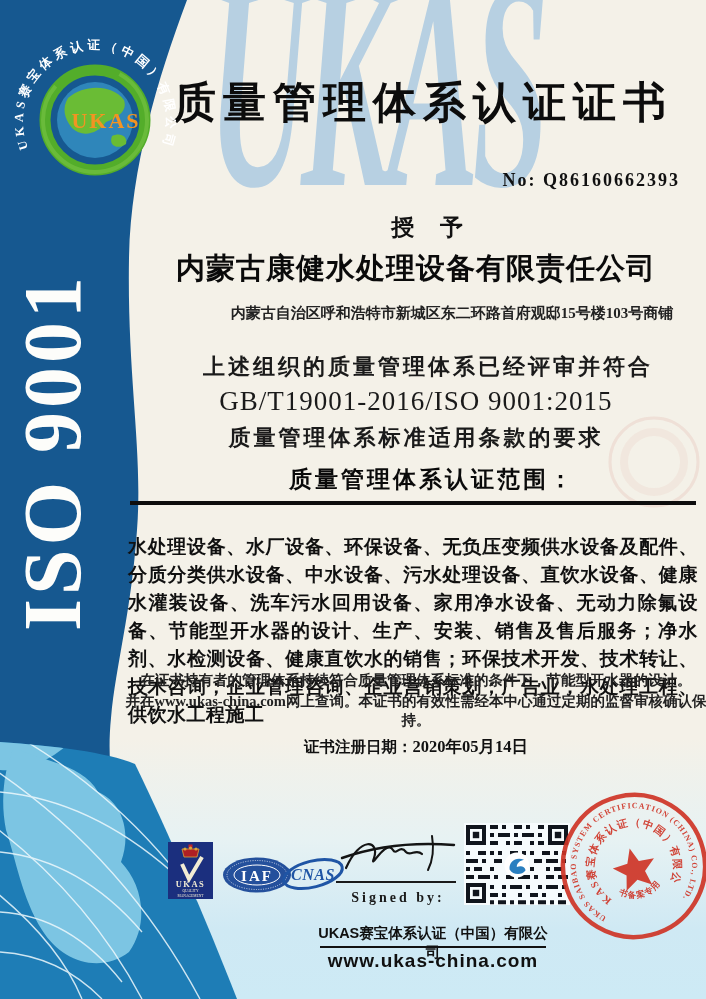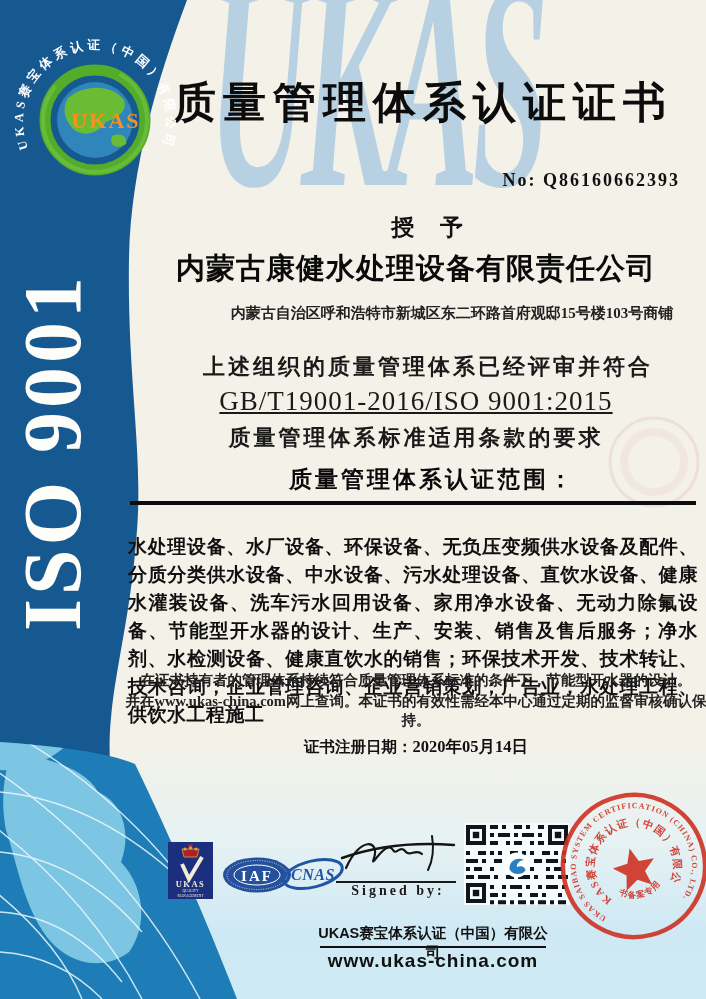--- a/index.html
+++ b/index.html
@@ -13,21 +13,21 @@
              font:italic 900 300px "Liberation Serif",serif;letter-spacing:-14px;
              transform:scaleX(.46);transform-origin:0 0;line-height:1;}
   .title{position:absolute;left:0;top:74px;width:572px;z-index:2;color:#0c0c0c;
          font:bold 43px "Liberation Serif",serif;letter-spacing:7px;text-align:center;padding-left:14px;box-sizing:border-box;}
   .no-line{position:absolute;right:22px;top:170px;z-index:2;color:#111;
            font:bold 18px "Liberation Serif",serif;letter-spacing:2px;}
   .grant{position:absolute;left:0;top:212px;width:572px;z-index:2;font:bold 23px "Liberation Serif",serif;letter-spacing:10px;color:#111;padding-left:16px;}
   .company{position:absolute;left:0;top:249px;width:572px;z-index:2;font:bold 29px "Liberation Serif",serif;letter-spacing:1px;color:#0a0a0a;text-align:center;}
   .addr{position:absolute;left:0;top:304px;width:572px;z-index:2;font:600 15px "Liberation Serif",serif;color:#222;margin-left:36px;}
   .stmt1{position:absolute;left:12px;top:352px;width:572px;z-index:2;font:600 22px "Liberation Serif",serif;letter-spacing:3px;color:#1a1a1a;}
-  .std{position:absolute;left:0;top:386px;width:572px;z-index:2;font:400 27px "Liberation Serif",serif;letter-spacing:1px;color:#1a1a1a;text-decoration:underline;}
+  .std{position:absolute;left:0;top:386px;width:572px;z-index:2;font:400 27px "Liberation Serif",serif;letter-spacing:1px;color:#1a1a1a;}
   .stmt2{position:absolute;left:0;top:423px;width:572px;z-index:2;font:600 22px "Liberation Serif",serif;letter-spacing:3px;color:#1a1a1a;text-align:center;}
   .scopehead{position:absolute;left:16px;top:464px;width:572px;z-index:2;font:bold 23px "Liberation Serif",serif;letter-spacing:3px;color:#0a0a0a;}
   .rule{position:absolute;left:0;top:501px;width:566px;height:4px;background:#0d0d0d;z-index:2;}
   .scope{position:absolute;left:-2px;top:533px;width:570px;z-index:2;font:bold 19px "Liberation Serif",serif;
          line-height:28px;letter-spacing:.5px;color:#101010;text-align:justify;text-align-last:left;}
   .fine1{position:absolute;left:0;top:671px;width:572px;z-index:2;font:600 14.5px "Liberation Serif",serif;color:#222;}
   .fine2{position:absolute;left:-6px;top:692px;width:584px;z-index:2;font:600 14.5px "Liberation Serif",serif;color:#222;}
   .dates{position:absolute;left:0;top:736px;width:572px;z-index:2;display:flex;justify-content:center;gap:20px;color:#111;}
   .dates .lbl{font:bold 15.5px "Liberation Sans",sans-serif;}
   .dates .val{font:600 16.5px "Liberation Serif",serif;}
@@ -150,21 +150,21 @@
   </svg>
 
   <div class="abs" style="left:336px;top:828px;z-index:3;width:124px;">
     <svg width="124" height="48" viewBox="0 0 124 48">
       <path d="M10,40 C24,8 44,12 38,30 C33,44 50,10 57,22 C60,28 64,16 70,24
                C74,29 80,20 86,26" fill="none" stroke="#141414" stroke-width="2.2" stroke-linecap="round"></path>
       <path d="M6,30 C40,18 80,14 118,17" fill="none" stroke="#141414" stroke-width="2.4" stroke-linecap="round"></path>
       <path d="M96,8 C98,20 97,32 92,42" fill="none" stroke="#141414" stroke-width="2" stroke-linecap="round"></path>
     </svg>
     <div style="width:120px;height:2px;background:#1a1a1a;margin-top:1px;"></div>
-    <div class="signedby" style="margin-top:0;text-align:center;">Signed by:</div>
+    <div class="signedby" style="margin-top:7px;text-align:center;">Signed by:</div>
   </div>
 
   <svg class="abs" style="left:464px;top:823px;z-index:3;" width="106" height="82" viewBox="0 0 26.5 20.5">
     <rect x="0" y="0" width="26.5" height="20.5" fill="#f6fbfd"></rect>
     <g fill="#10151d">
       <rect x="0.5" y="0.5" width="5" height="5"></rect>
         <rect x="1.5" y="1.5" width="3" height="3" fill="#f6fbfd"></rect>
         <rect x="2.2" y="2.2" width="1.6" height="1.6"></rect>
       <rect x="21" y="0.5" width="5" height="5"></rect>
         <rect x="22" y="1.5" width="3" height="3" fill="#f6fbfd"></rect>

